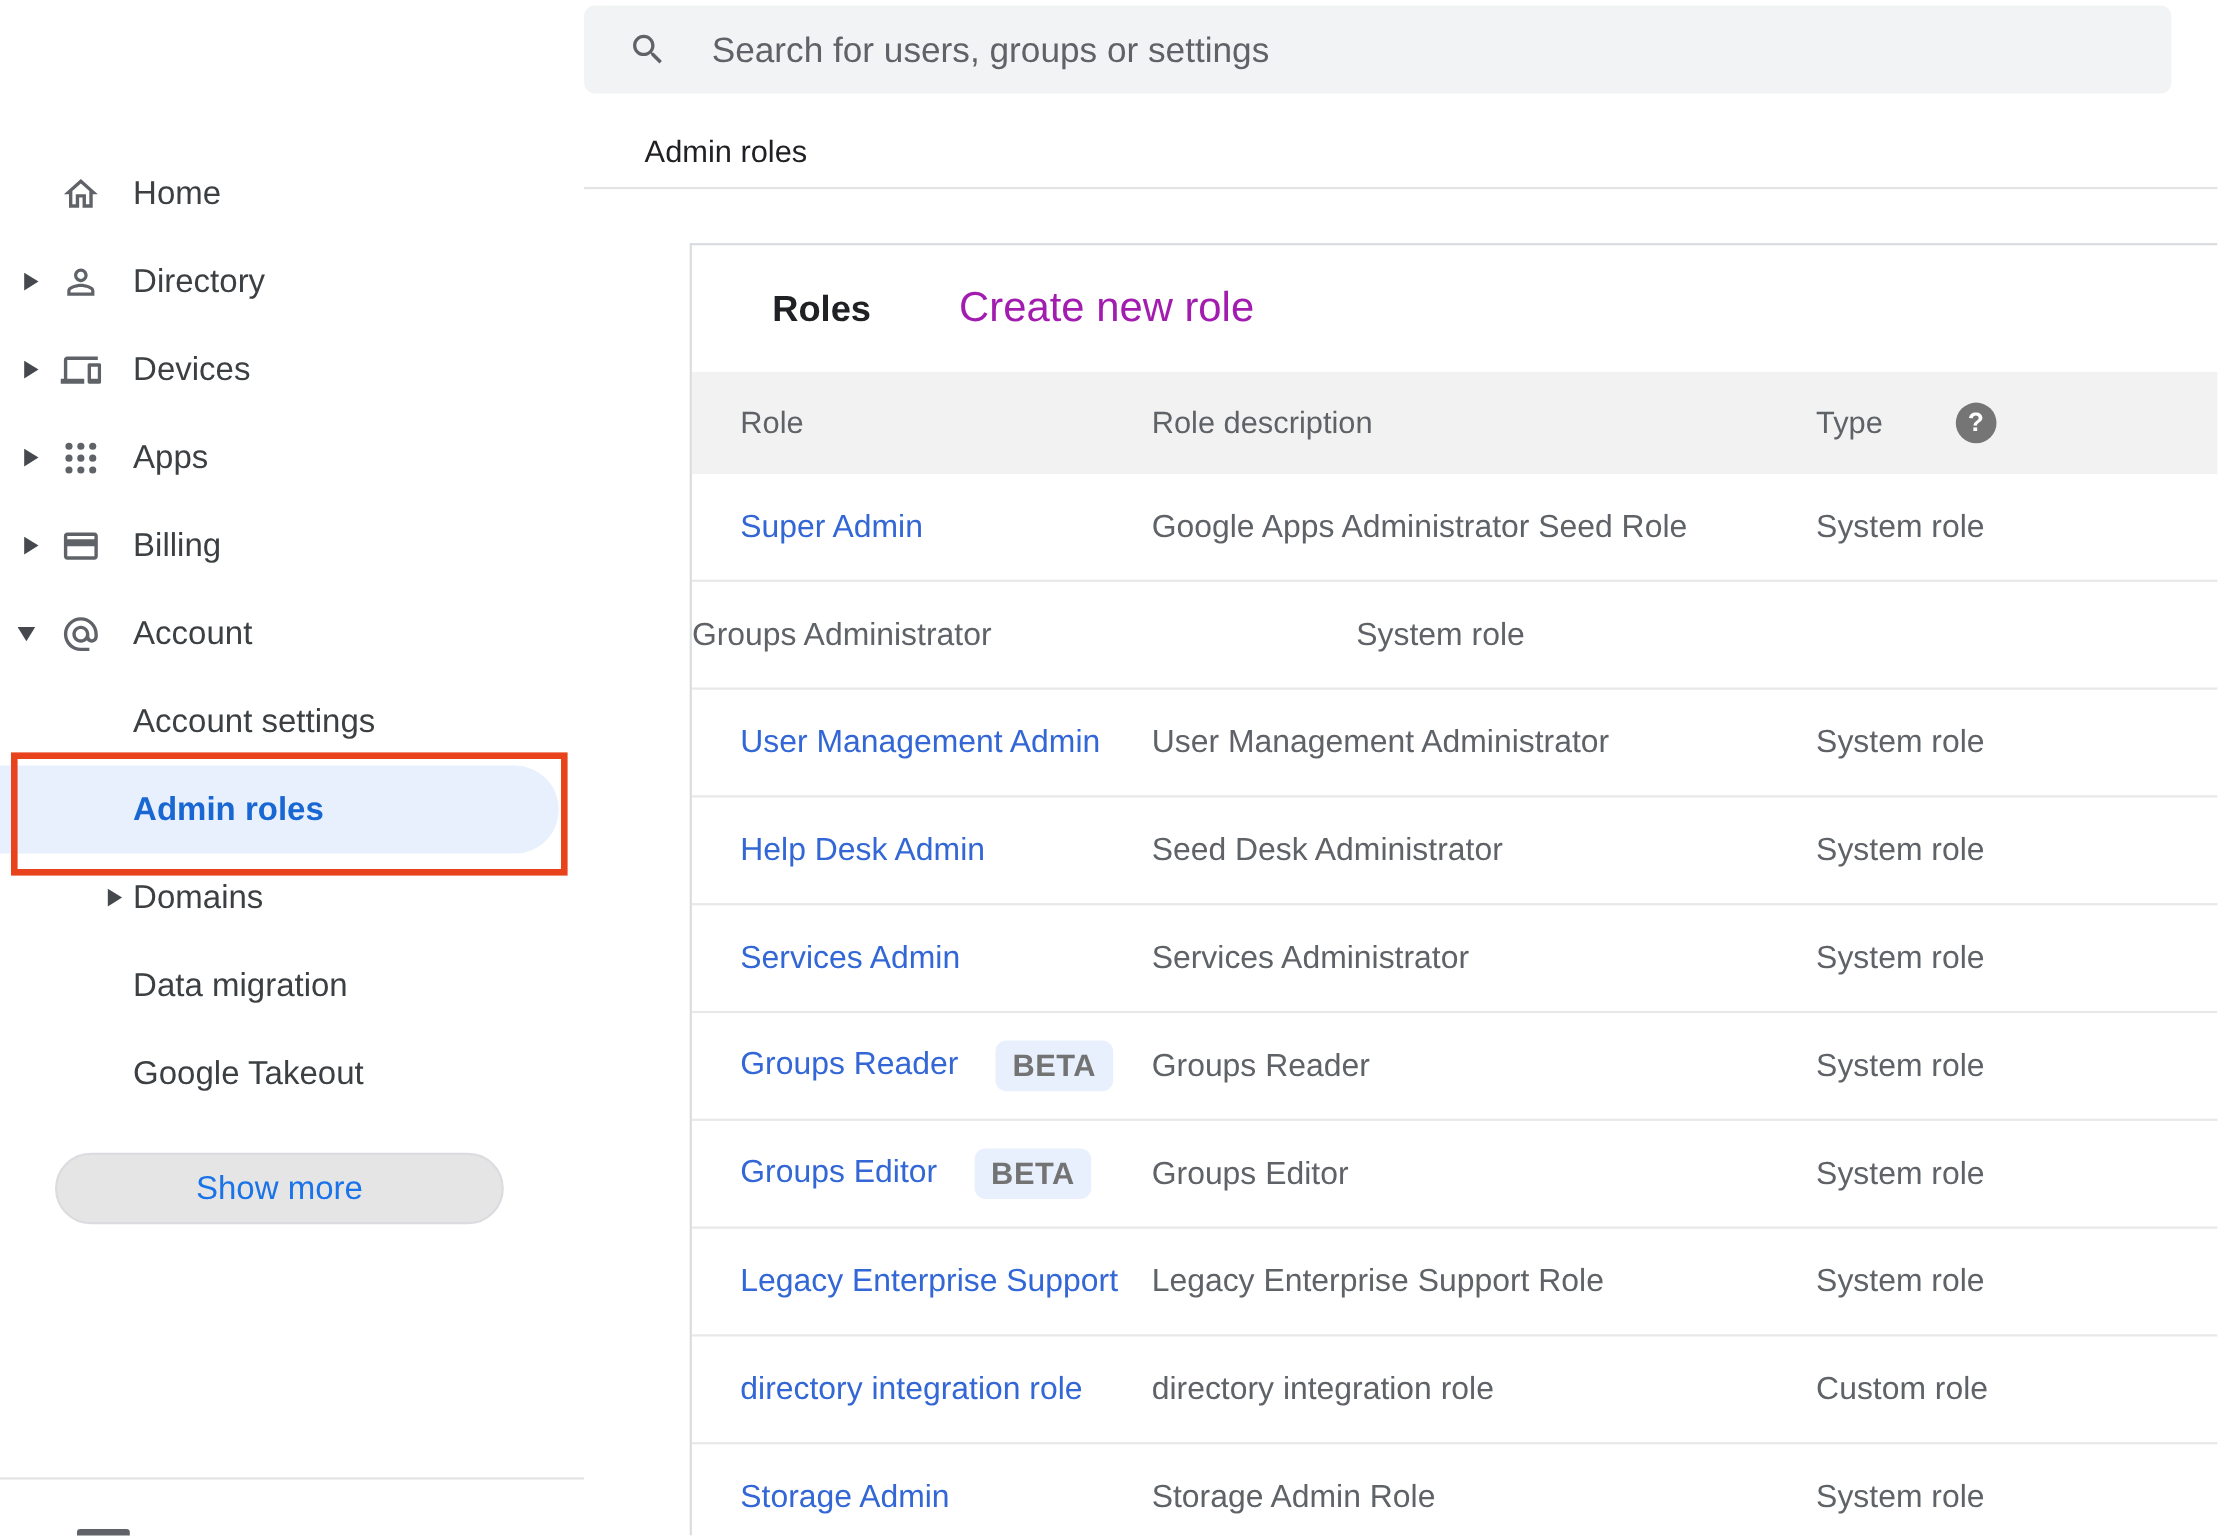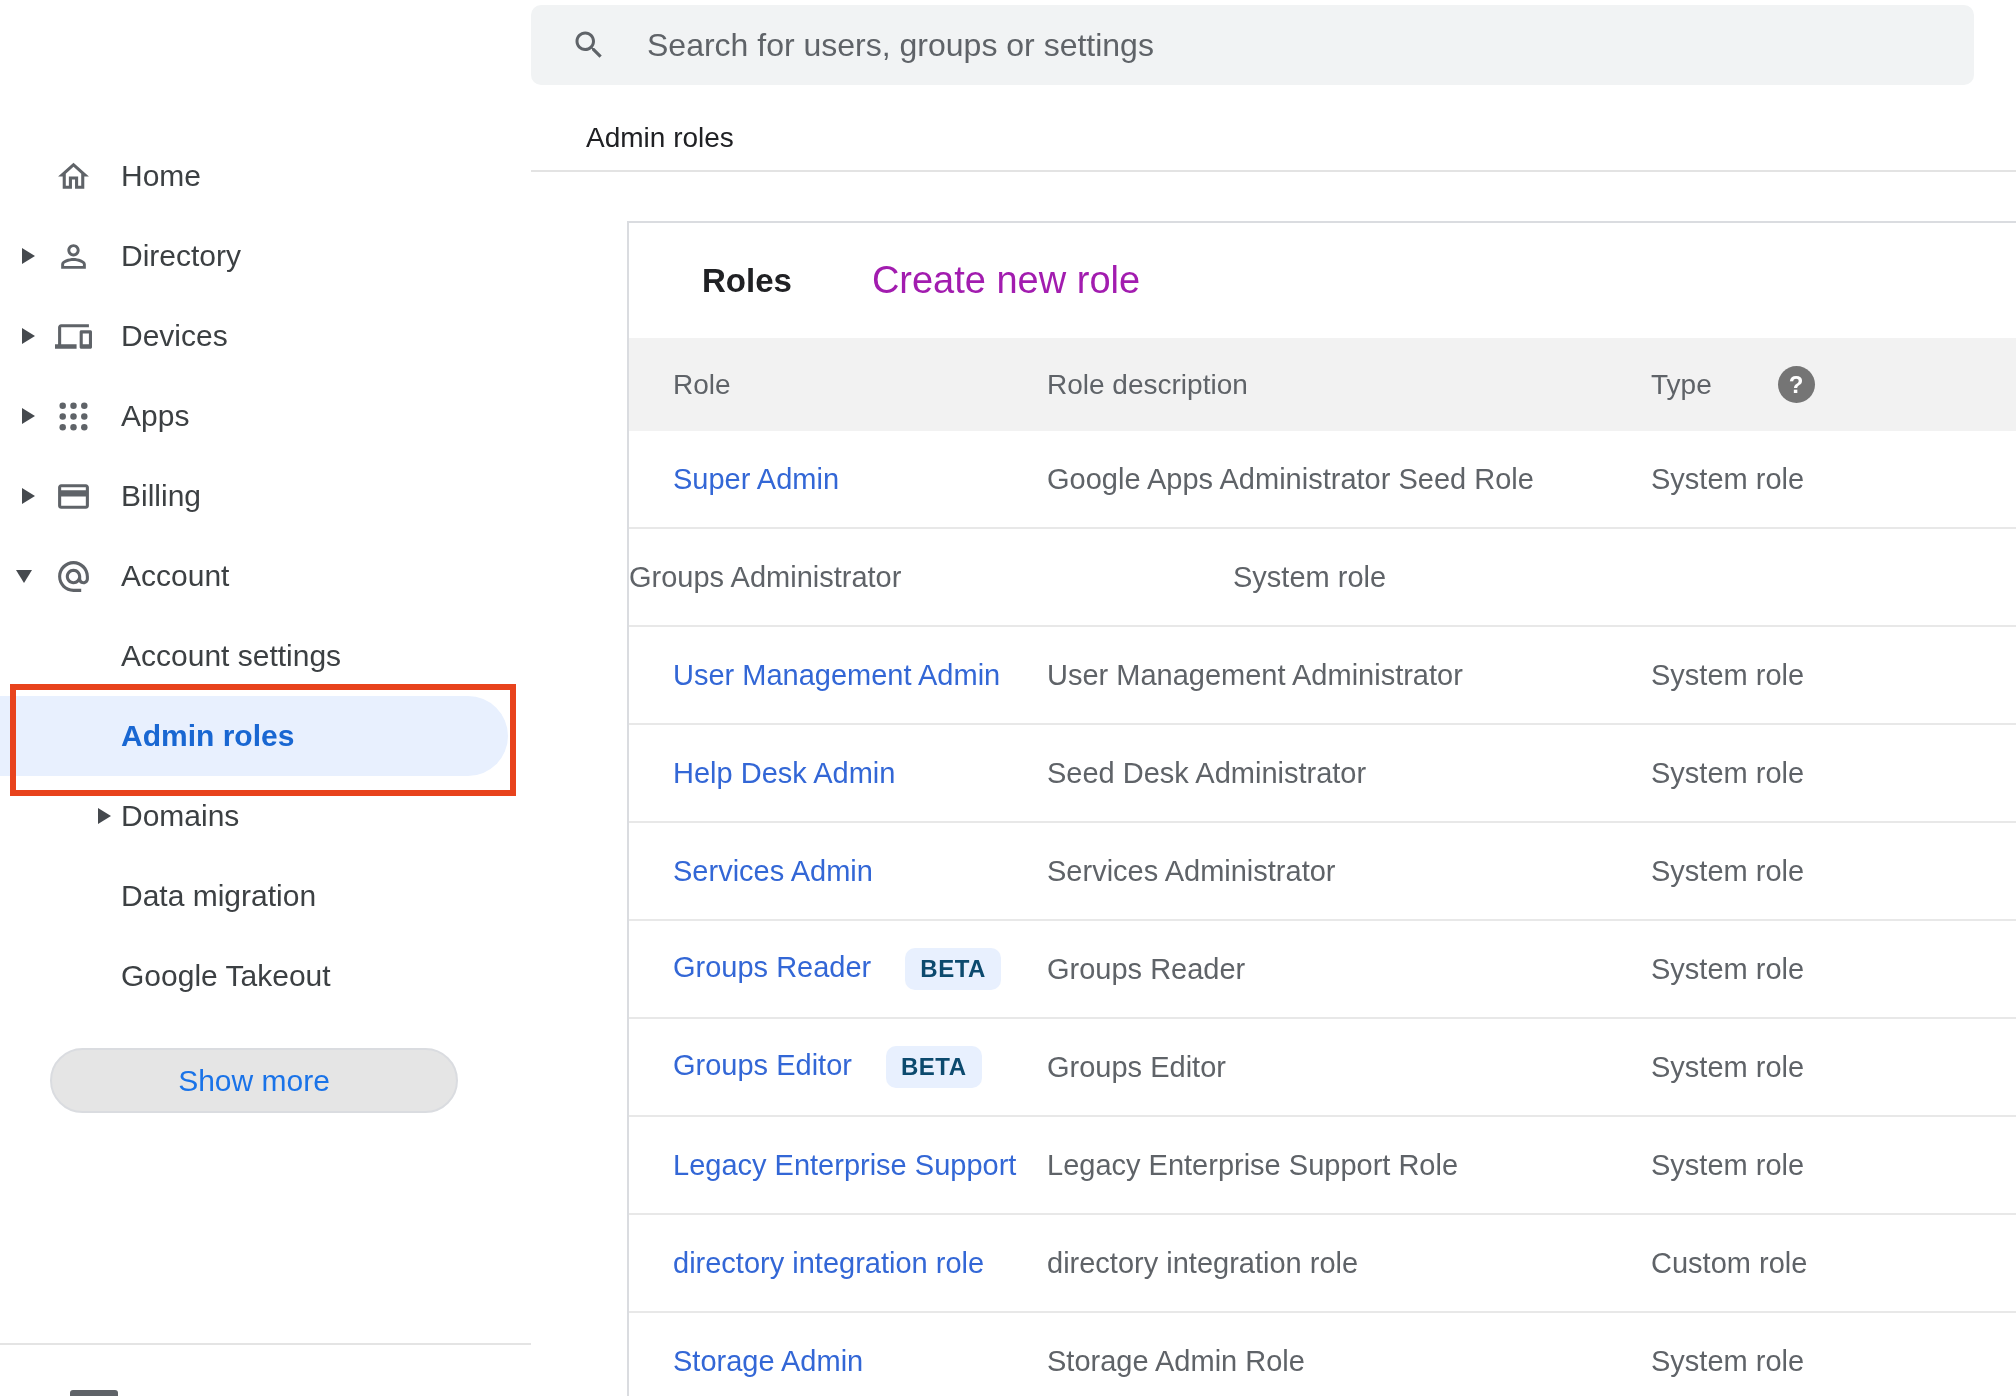--- a/index.html
+++ b/index.html
@@ -62,21 +62,21 @@
   .col1 { width:418px; padding-left:44px; flex:none; }
   .col2 { width:604px; flex:none; }
   .col3 { flex:1; display:flex; align-items:center;gap:44px; }
   .help-icon { margin-left:22px; width:37px; height:37px; border-radius:50%; background:#757575;
                color:#fff; font-size:24px; font-weight:bold; display:flex; align-items:center;
                justify-content:center; cursor:pointer; }
 
   .trow { height:98px; display:flex; align-items:center; border-bottom:2px solid #e8e8e8; font-size:29px; }
   .role-link { color:#3367d6; cursor:pointer; white-space:nowrap; }
   .beta-badge { display:inline-block; margin-left:26px; padding:7px 15px; background:#e8f0fe;
-                color:#0c4a6e; font-size:24px; font-weight:bold; border-radius:10px;
+                color:#737373; font-size:28px; font-weight:bold; border-radius:10px;
                 letter-spacing:.5px; vertical-align:middle;text-align:center; }
   .desc, .rtype { color:#5f6368; }
 </style>
 </head>
 <body>
 
 <div class="stage">
 
   <div class="sidebar">
 

